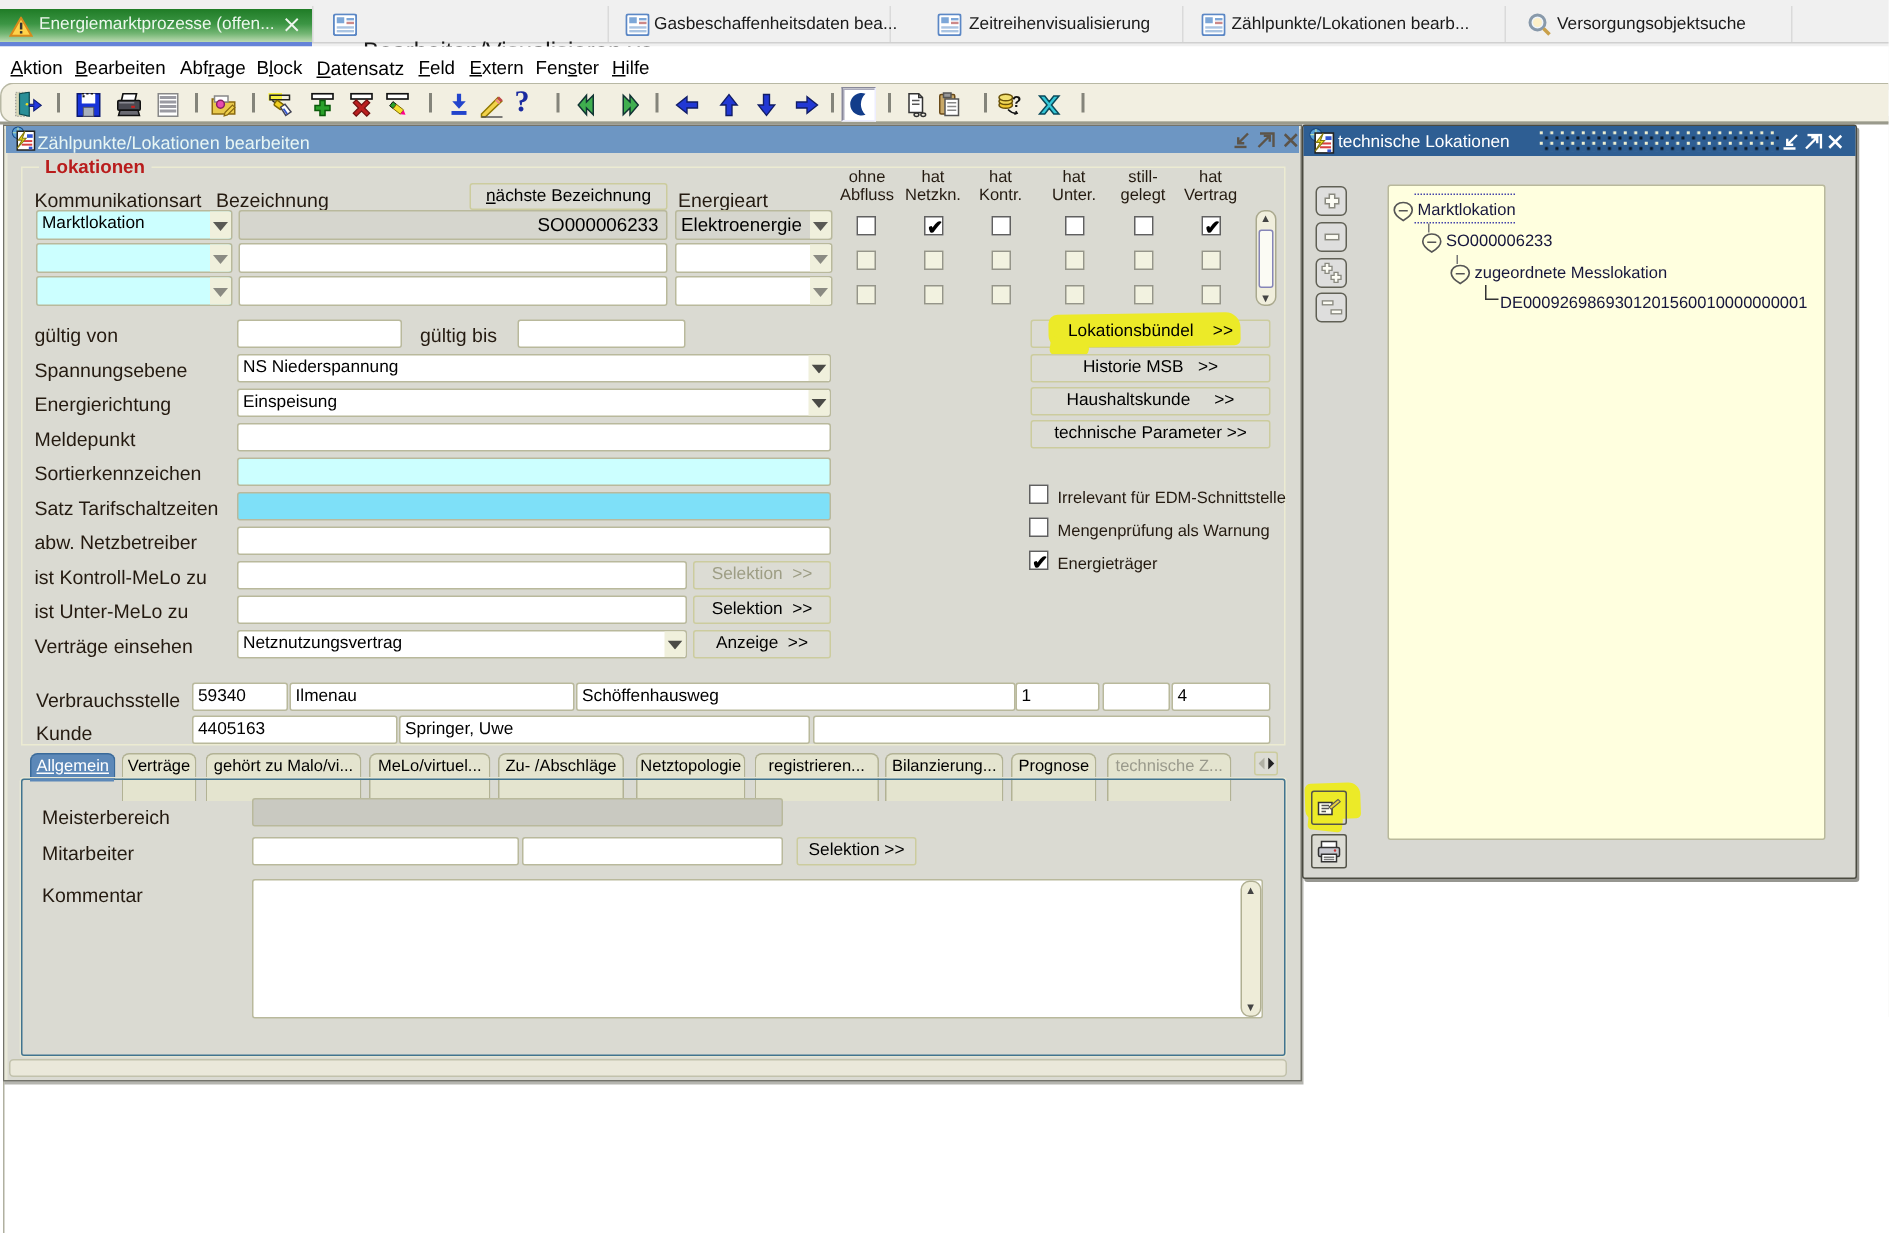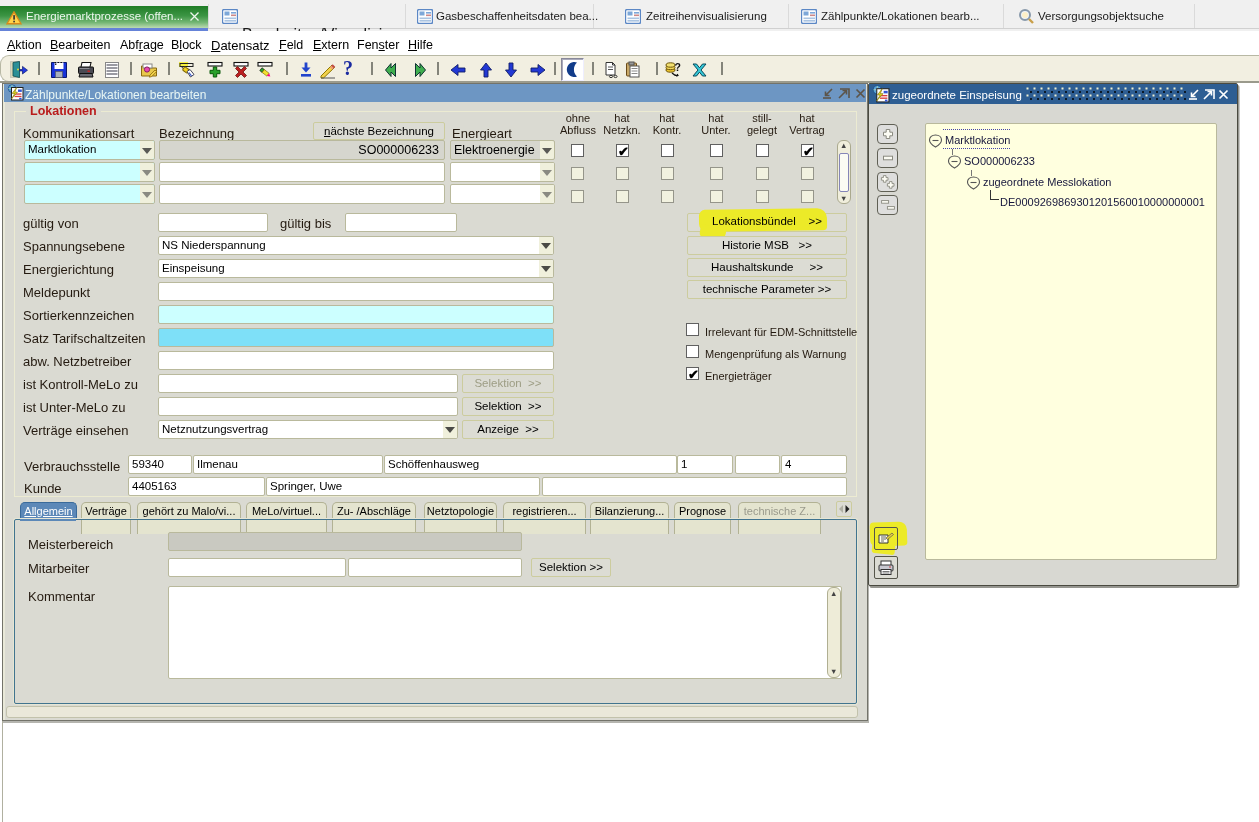--- a/index.html
+++ b/index.html
@@ -256,21 +256,21 @@
       <path d="M2 1 h9 v9" stroke="#5c5449" stroke-width="1.6" fill="none"></path>
     </svg>
 <svg class="abs" style="left:855px;top:88px;" width="11" height="11" viewBox="0 0 11 11">
       <path d="M1.5 1.5 L9.5 9.5 M9.5 1.5 L1.5 9.5" stroke="#5c5449" stroke-width="1.7"></path>
     </svg>
 
 <div class="abs" style="left:14px;top:111px;width:843px;height:386px;border:1px solid #ecebd2;"></div>
 <div class="abs" style="left:26px;top:104px;background:#dadad2;padding:0 4px;font-size:12.5px;font-weight:bold;color:#b91c1c;">Lokationen</div>
 
 <div class="lbl" style="left:23px;top:126px;">Kommunikationsart</div>
-<div class="lbl" style="left:159px;top:126px;">Bezeichnung</div>
+<div class="lbl" style="left:144px;top:126px;">Bezeichnung</div>
 <div class="lbl" style="left:452px;top:126px;">Energieart</div>
 <div class="btn" style="left:313px;top:122px;width:132px;height:18px;line-height:16px;"><u>n</u>ächste Bezeichnung</div>
 
 <div class="fld" style="left:24px;top:140px;width:131px;height:20px;background:#ccffff;">Marktlokation</div>
 <div class="abs" style="left:140px;top:141px;width:14px;height:18px;background:#f0f0dc;border-radius:0 2px 2px 0;"></div>
 <svg class="abs" style="left:142px;top:148px;" width="10" height="6" viewBox="0 0 10 6">
       <path d="M0 0 h10 L5 6 z" fill="#5a5a55"></path>
     </svg>
 <div class="fld" style="left:24px;top:162px;width:131px;height:20px;background:#ccffff;"></div>
 <div class="abs" style="left:140px;top:163px;width:14px;height:18px;background:#f0f0dc;border-radius:0 2px 2px 0;"></div>
@@ -451,21 +451,21 @@
 <svg class="abs" style="left:872px;top:85px;" width="18" height="18" viewBox="0 0 17 17">
       <circle cx="5" cy="4.5" r="3.8" fill="#58a0d8" stroke="#1a4a80" stroke-width="0.7"></circle>
       <path d="M1.5 4.5 h7 M5 1 v7" stroke="#b8e0b0" stroke-width="0.7"></path>
       <rect x="4.5" y="3.5" width="11.5" height="12.5" fill="#fff" stroke="#222" stroke-width="1"></rect>
       <rect x="11" y="5.5" width="3.8" height="2.4" fill="#3355d4"></rect>
       <rect x="7.5" y="9.4" width="7" height="1.3" fill="#d84040"></rect>
       <rect x="7.5" y="11.8" width="7" height="1.3" fill="#d84040"></rect>
       <rect x="12.2" y="13.8" width="2.4" height="1.8" fill="#3355d4"></rect>
       <path d="M9.6 3.6 L5.2 9.4 h2.6 l-3.4 5.6 6-6.8 H7.8 z" fill="#f6e81c" stroke="#857a10" stroke-width="0.7"></path>
     </svg>
-<div class="abs" style="left:892px;top:89px;font-size:11.5px;color:#fff;">zugeordnete Einspeisung</div>
+<div class="abs" style="left:892px;top:89px;font-size:11.5px;color:#fff;">technische Lokationen</div>
 
 <svg class="abs" style="left:1026px;top:87px;" width="160" height="14" viewBox="0 0 160 14">
       <defs>
         <pattern id="dth" width="7" height="7" patternUnits="userSpaceOnUse">
           <rect x="0.5" y="0.5" width="2" height="2" fill="#eff0d2"></rect>
           <rect x="4" y="4" width="2" height="2" fill="#0c1a28"></rect>
         </pattern>
       </defs>
       <rect width="160" height="14" fill="url(#dth)"></rect>
     </svg>

